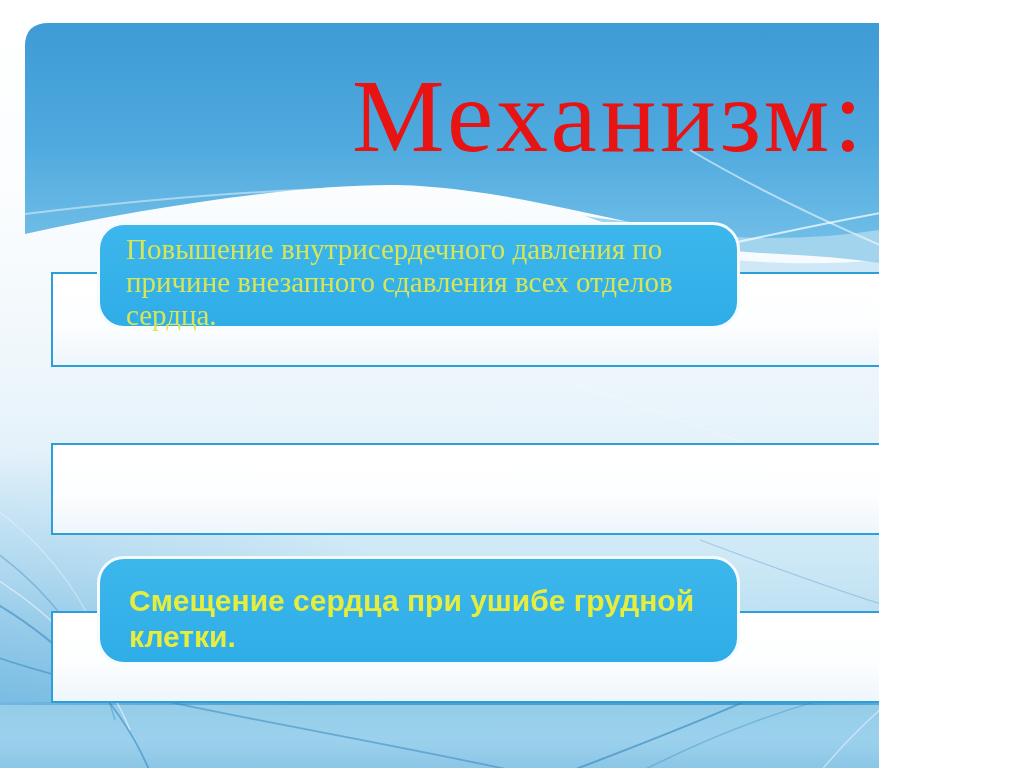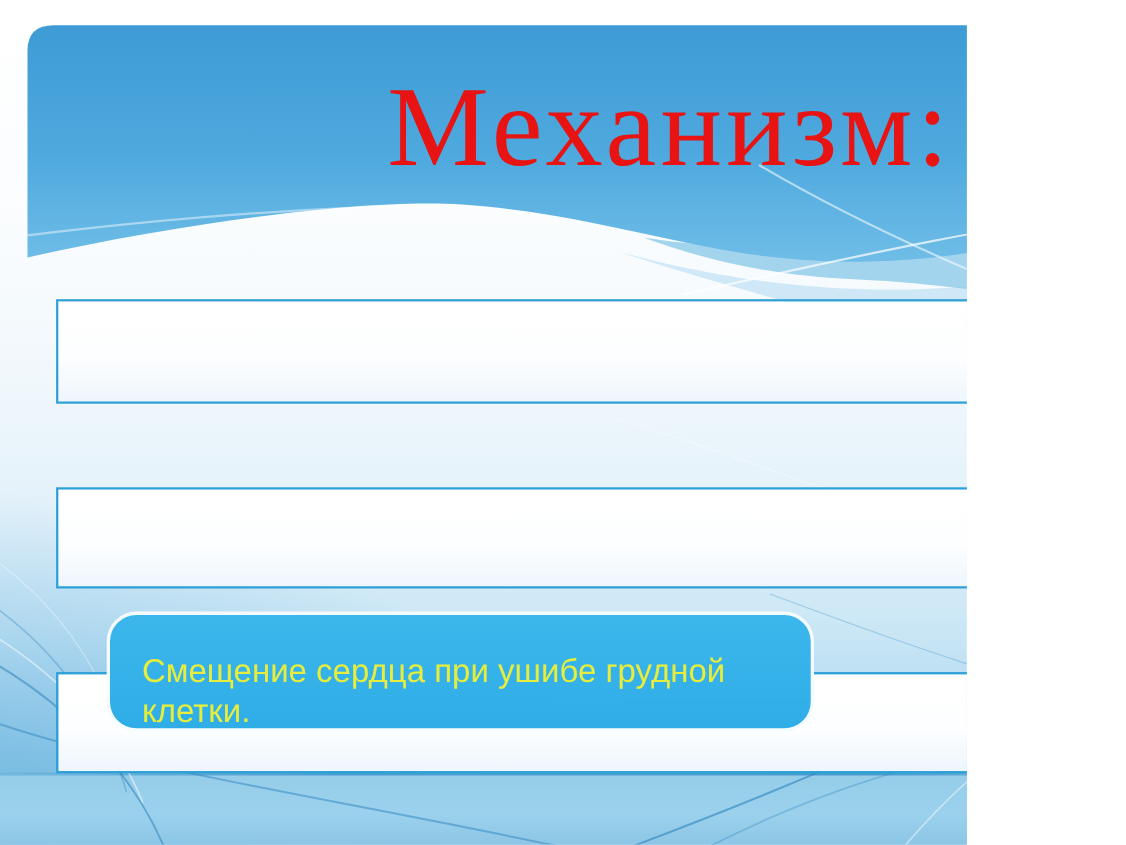--- a/index.html
+++ b/index.html
@@ -60,21 +60,21 @@
   .bubble1 p{
     font-family:"Liberation Serif","DejaVu Serif",serif;
     font-size:29px;line-height:33px;color:#d9e556;
     padding:8px 16px 0 26px;
   }
   .bubble2 p,.bubble3 p{
     font-family:"Liberation Sans","DejaVu Sans",sans-serif;
     font-size:30px;line-height:36px;color:#e6ed3c;
     padding:5px 12px 0 29px;
   }
-  .bubble3 p{padding-top:34px;}
+  .bubble3 p{padding-top:24px;font-weight:bold;}
 </style>
 </head>
 <body>
 
 <div class="slide">
 
   <div class="bg-base"></div>
   <div class="bg-band"></div>
 
   <svg class="decor" width="1024" height="768" viewBox="0 0 1024 768">
@@ -111,20 +111,25 @@
       <path d="M 1034,600 C 950,650 880,700 820,772" stroke="#ffffff" stroke-width="1.5" opacity="0.45"></path>
       <path d="M 640,772 C 800,690 950,665 1034,670" stroke="#2f83bd" stroke-width="1.5" opacity="0.35"></path>
       <path d="M 560,380 C 720,430 900,500 1034,560" stroke="#ffffff" stroke-width="1.2" opacity="0.3"></path>
       <path d="M 700,540 C 850,596 950,630 1034,642" stroke="#2f83bd" stroke-width="1.2" opacity="0.3"></path>
     </g>
   </svg>
 
   <h1 class="title">Механизм:</h1>
 
   <div class="bar bar1"></div>
+  <div class="bubble bubble1">
+    <p>Повышение внутрисердечного давления по
+причине внезапного сдавления всех отделов
+сердца.</p>
+  </div>
 
   <div class="bar bar2"></div>
 
   <div class="bar bar3"></div>
   <div class="bubble bubble3">
     <p>Смещение сердца при ушибе грудной
 клетки.</p>
   </div>
 
 </div>

